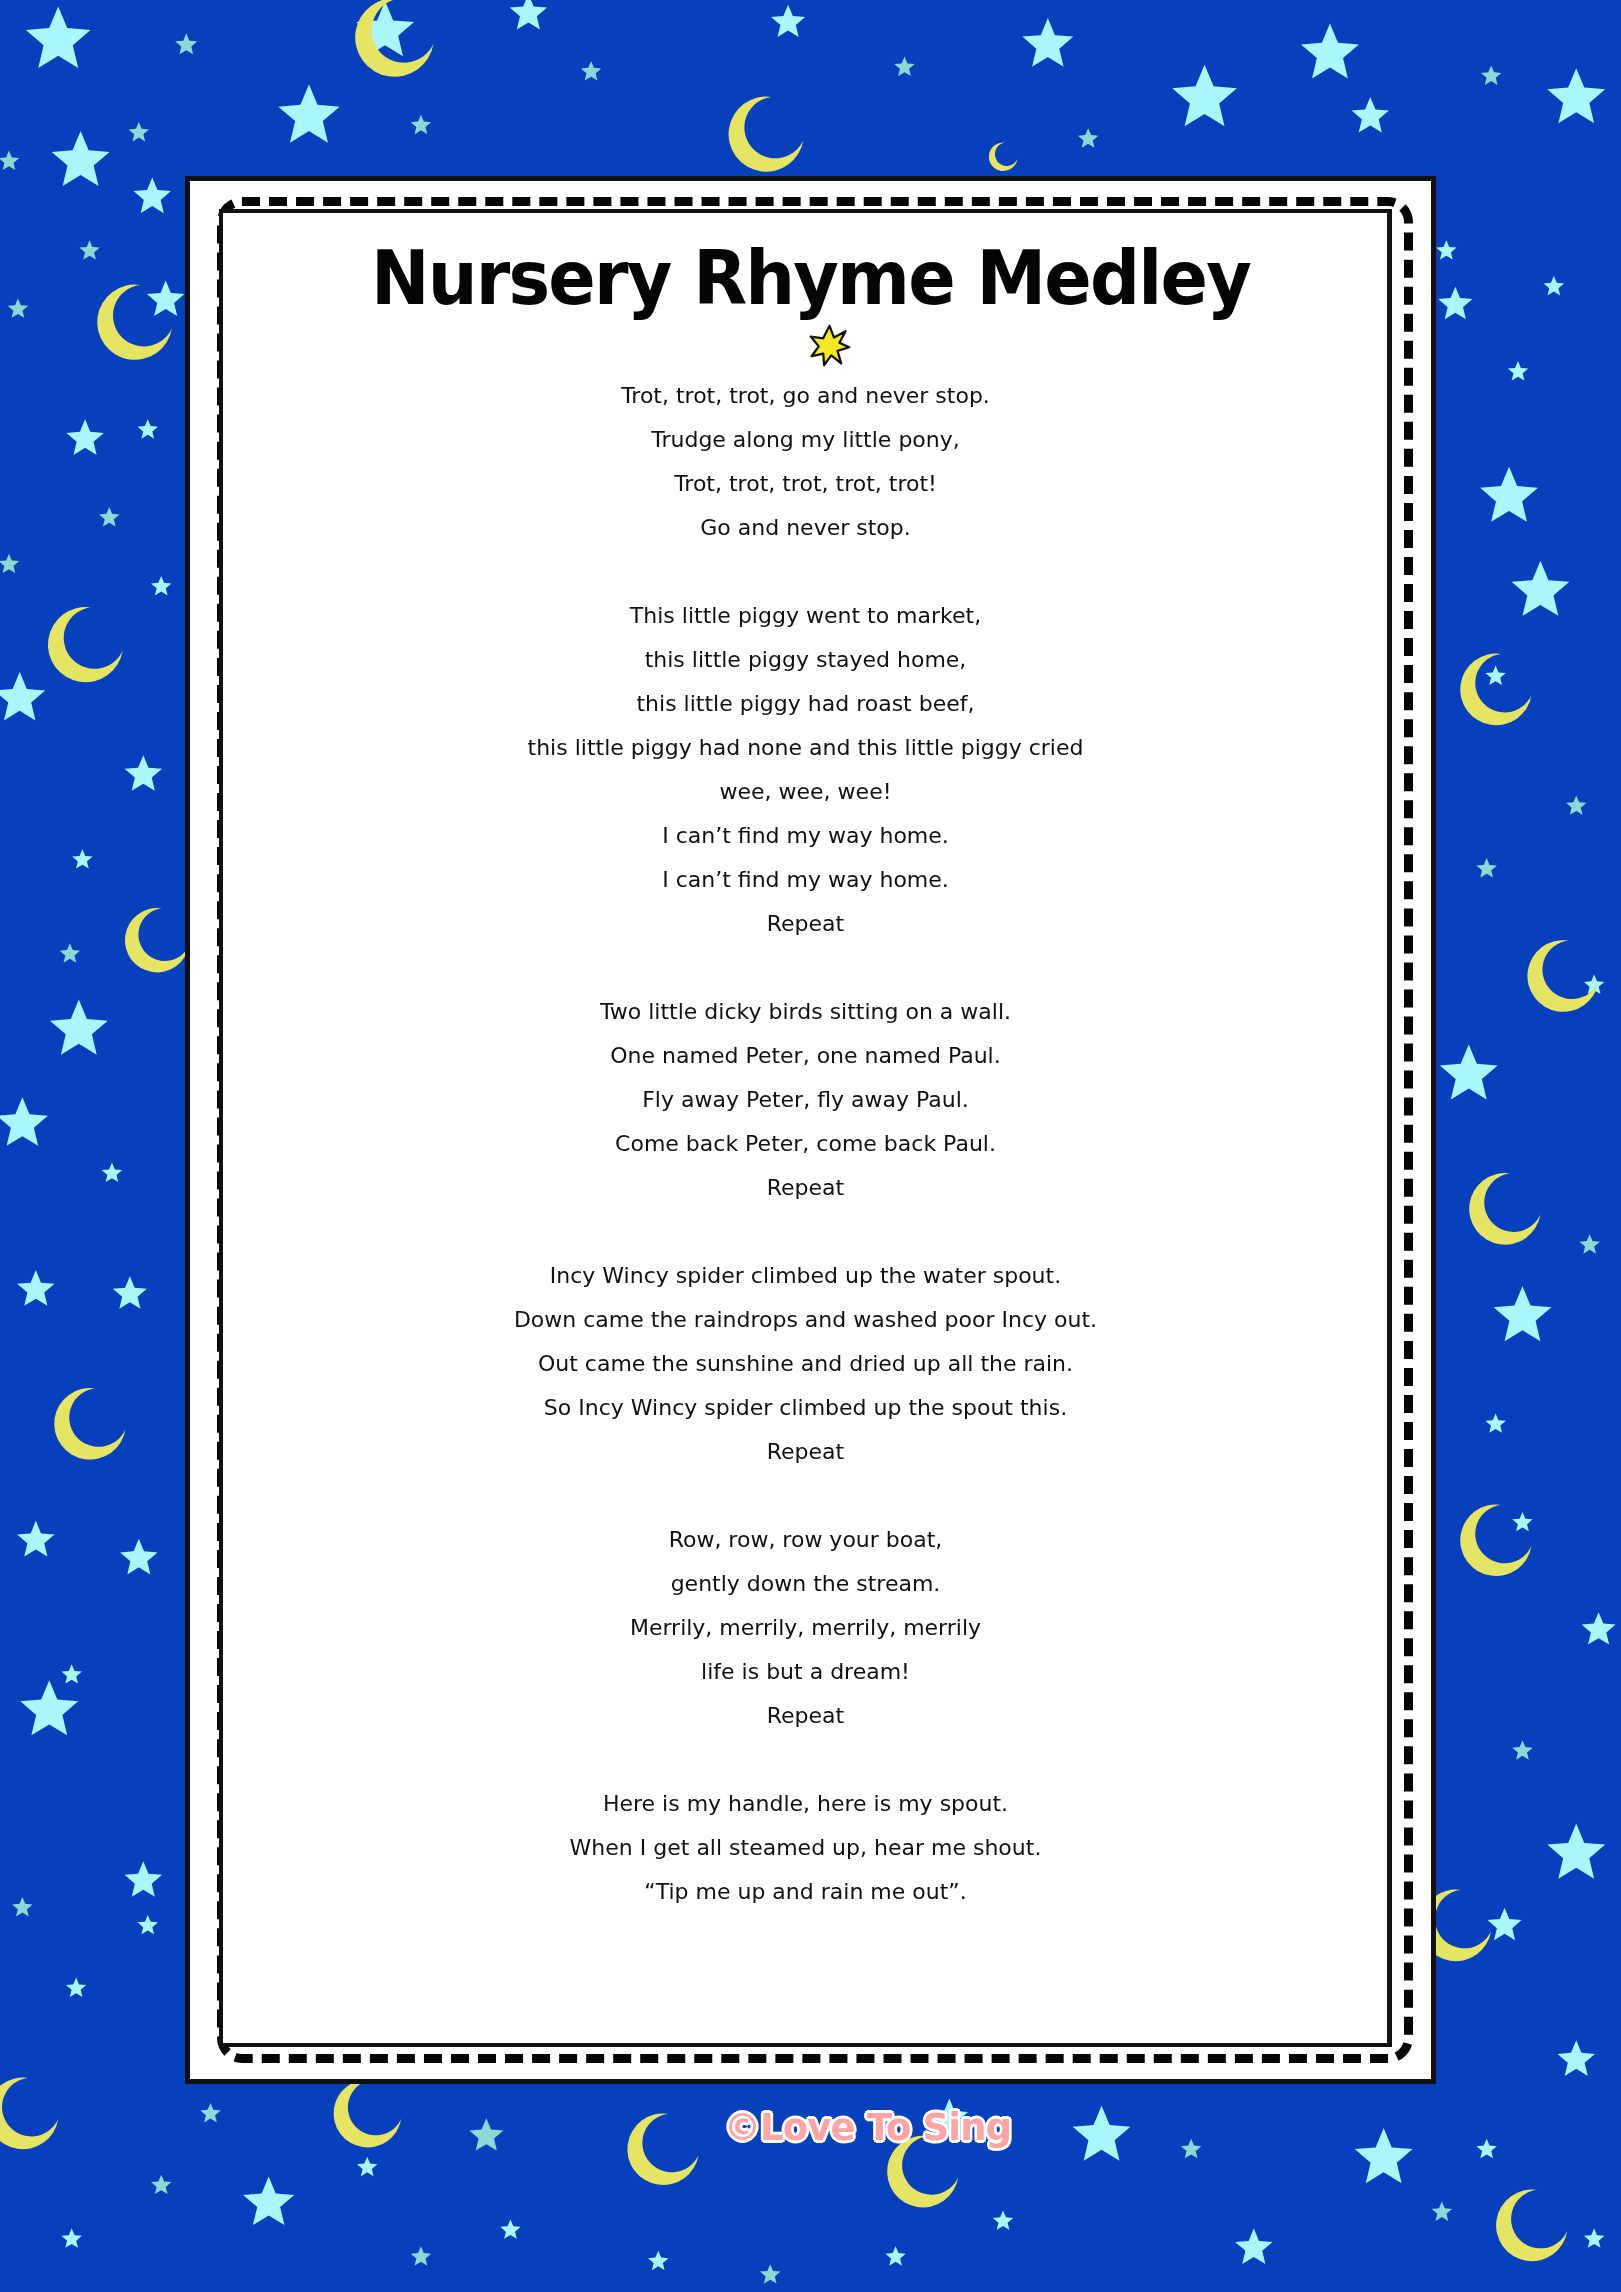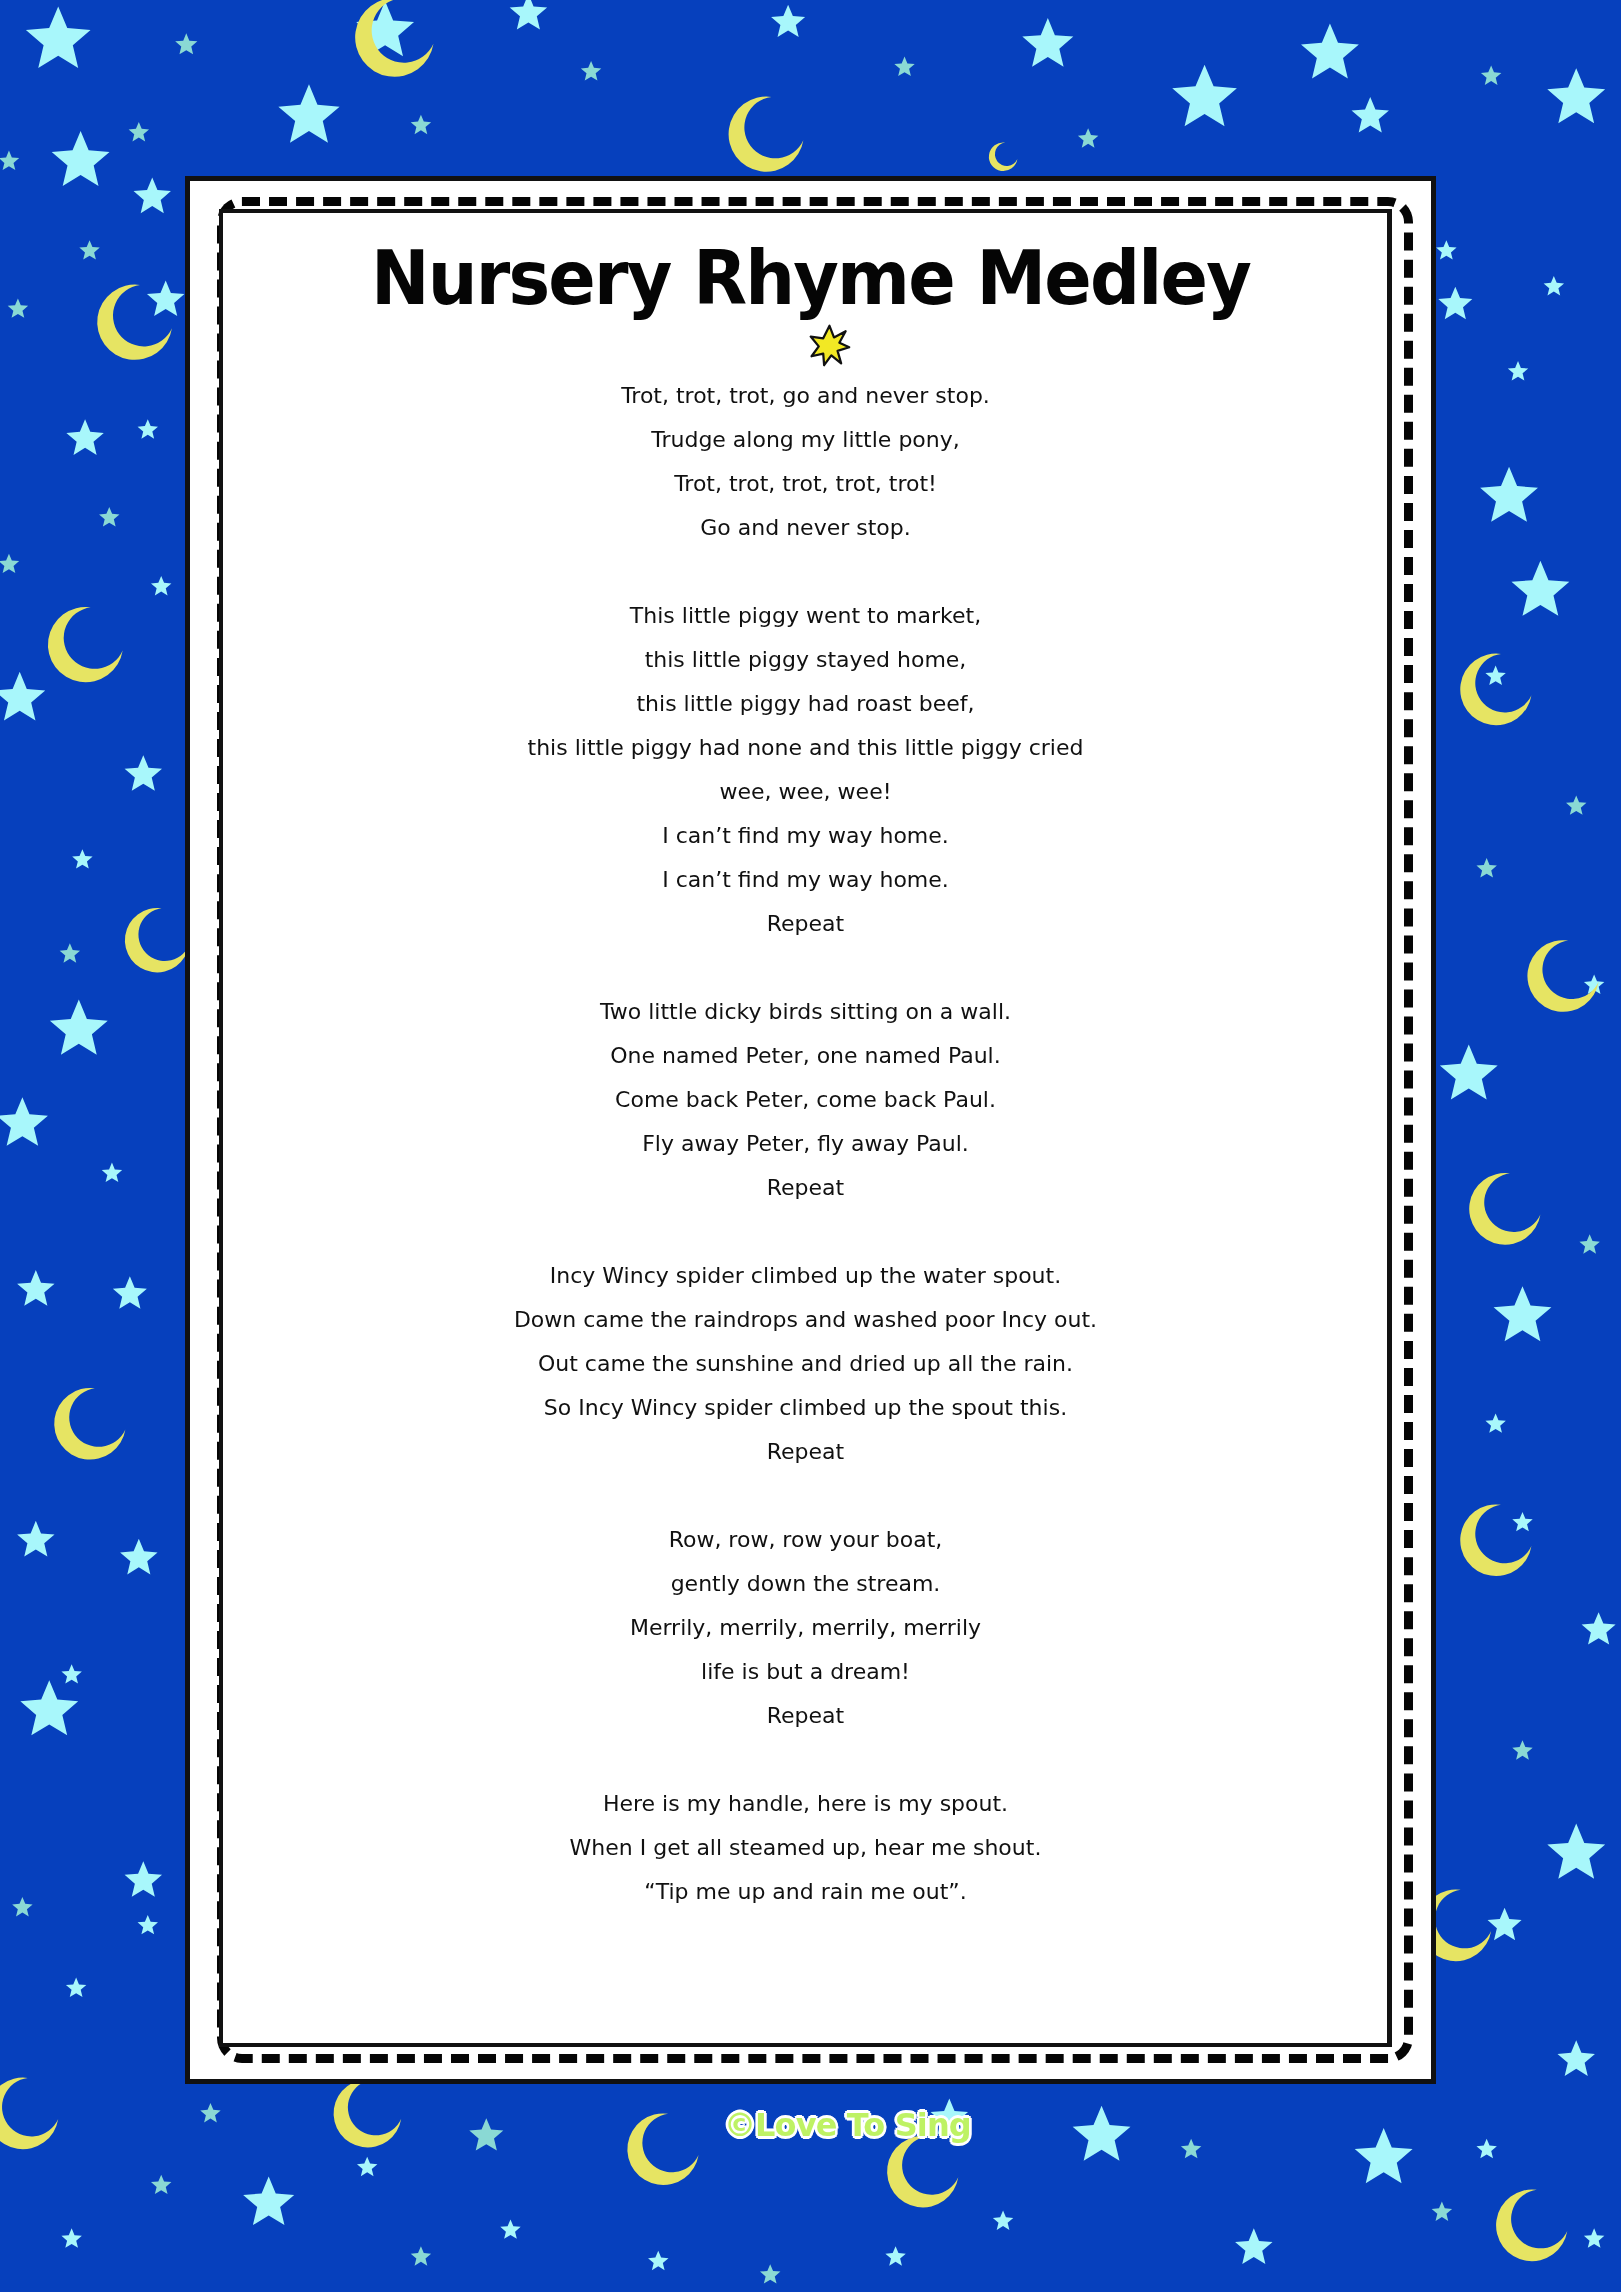--- a/index.html
+++ b/index.html
@@ -6,21 +6,21 @@
   body { width:1621px; height:2293px; position:relative; overflow:hidden; background:#0640bd; font-family:"DejaVu Sans", sans-serif; }
   #bg { position:absolute; left:0; top:0; width:1621px; height:2293px; }
   .frame-outer { position:absolute; left:185px; top:176px; width:1251px; height:1908px; background:#fff; border:5.4px solid #111; box-sizing:border-box; }
   .dash-ring { position:absolute; left:27px; top:16px; right:18px; bottom:16px; border:9.9px dashed #050505; border-radius:25px; }
   .frame-inner { position:absolute; left:219px; top:209px; width:1173px; height:1838px; border:4.5px solid #111; box-sizing:border-box; background:#fff; border-right-width:5.4px; }
   .title { position:absolute; left:0; right:0; top:237px; text-align:center; font-family:"DejaVu Sans", sans-serif; font-weight:bold; font-size:70px; letter-spacing:-1.8px; color:#050505; transform:scaleY(1.08); }
   .title-star { position:absolute; left:808px; top:324px; width:43px; height:43px; }
   .lyrics { position:absolute; left:219px; width:1173px; top:374px; text-align:center; color:#111; font-family:"DejaVu Sans", sans-serif; font-size:22px; line-height:44px; }
   .stanza { margin-bottom:44px; }
   .line { display:block; white-space:nowrap; }
-  .copyright { position:absolute; left:724px; top:2106px; font-family:"DejaVu Sans", sans-serif; font-weight:bold; font-size:32px; color:#bef264; letter-spacing:-0.9px; text-shadow: 2.7px 0 #fff, -2.7px 0 #fff, 0 2.7px #fff, 0 -2.7px #fff, 1.8px 1.8px #fff, -1.8px -1.8px #fff, 1.8px -1.8px #fff, -1.8px 1.8px #fff; }
+  .copyright { position:absolute; left:724px; top:2106px; font-family:"DejaVu Sans", sans-serif; font-weight:bold; font-size:37px; color:#fca5a5; letter-spacing:-0.9px; text-shadow: 2.7px 0 #fff, -2.7px 0 #fff, 0 2.7px #fff, 0 -2.7px #fff, 1.8px 1.8px #fff, -1.8px -1.8px #fff, 1.8px -1.8px #fff, -1.8px 1.8px #fff; }
 </style>
 </head>
 <body>
 
 <svg id="bg" viewBox="0 0 1810 2560" xmlns="http://www.w3.org/2000/svg">
     <polygon points="65.0,7.0 75.1,31.2 101.1,33.3 81.3,50.3 87.3,75.7 65.0,62.1 42.7,75.7 48.7,50.3 28.9,33.3 54.9,31.2" fill="#a8f7fb"></polygon>
     <polygon points="208.0,37.0 211.4,45.3 220.4,46.0 213.6,51.8 215.6,60.5 208.0,55.9 200.4,60.5 202.4,51.8 195.6,46.0 204.6,45.3" fill="#8ad9d4"></polygon>
     <polygon points="430.0,1.0 439.0,22.6 462.3,24.5 444.6,39.7 450.0,62.5 430.0,50.3 410.0,62.5 415.4,39.7 397.7,24.5 421.0,22.6" fill="#a8f7fb"></polygon>
     <polygon points="590.0,-7.0 595.8,7.0 610.9,8.2 599.4,18.1 602.9,32.8 590.0,24.9 577.1,32.8 580.6,18.1 569.1,8.2 584.2,7.0" fill="#a8f7fb"></polygon>
     <polygon points="880.0,5.0 885.3,17.7 899.0,18.8 888.6,27.8 891.8,41.2 880.0,34.0 868.2,41.2 871.4,27.8 861.0,18.8 874.7,17.7" fill="#a8f7fb"></polygon>
@@ -147,22 +147,22 @@
     <span class="line">this little piggy had roast beef,</span>
     <span class="line">this little piggy had none and this little piggy cried</span>
     <span class="line">wee, wee, wee!</span>
     <span class="line">I can’t find my way home.</span>
     <span class="line">I can’t find my way home.</span>
     <span class="line">Repeat</span>
   </div>
   <div class="stanza">
     <span class="line">Two little dicky birds sitting on a wall.</span>
     <span class="line">One named Peter, one named Paul.</span>
+    <span class="line">Fly away Peter, fly away Paul.</span>
     <span class="line">Come back Peter, come back Paul.</span>
-    <span class="line">Fly away Peter, fly away Paul.</span>
     <span class="line">Repeat</span>
   </div>
   <div class="stanza">
     <span class="line">Incy Wincy spider climbed up the water spout.</span>
     <span class="line">Down came the raindrops and washed poor Incy out.</span>
     <span class="line">Out came the sunshine and dried up all the rain.</span>
     <span class="line">So Incy Wincy spider climbed up the spout this.</span>
     <span class="line">Repeat</span>
   </div>
   <div class="stanza">

